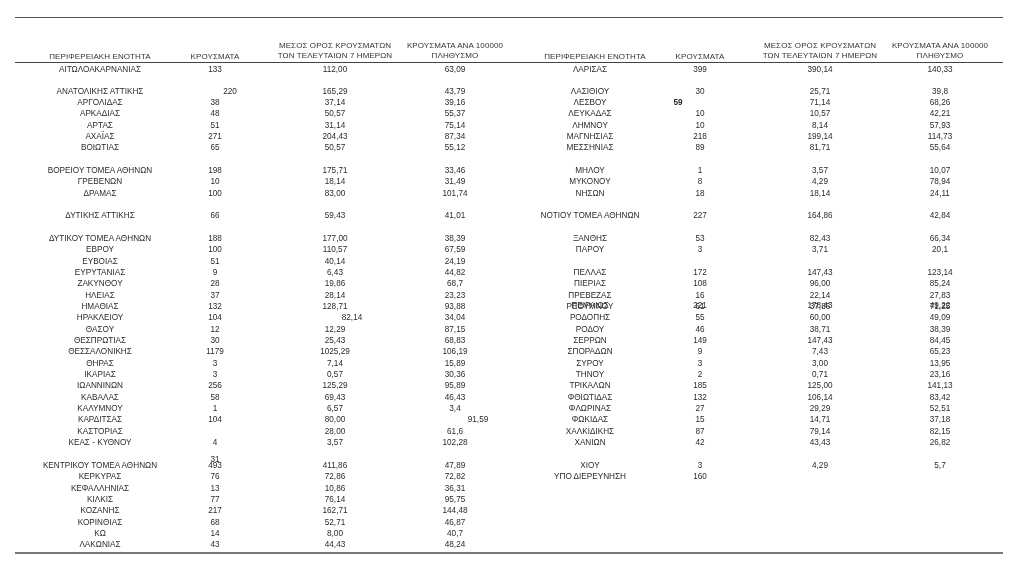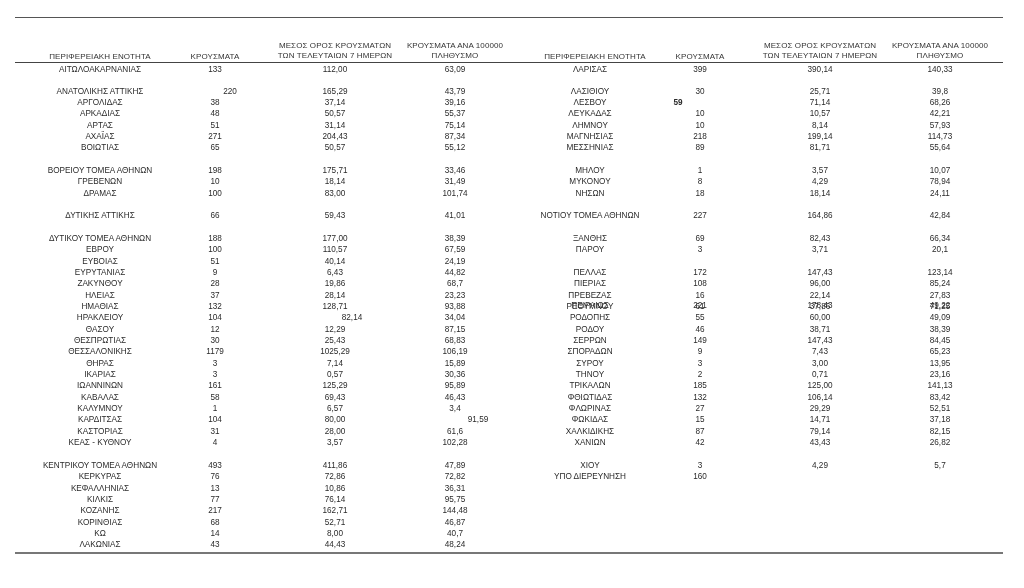--- a/index.html
+++ b/index.html
@@ -171,21 +171,21 @@
           <span class="cell" style="left: 410px; width: 90px;">15,89</span>
         </div>
         <div class="row" style="top: 369px; left: 0px; width: 1024px;">
           <span class="cell" style="left: 25px; width: 150px;">ΙΚΑΡΙΑΣ</span>
           <span class="cell" style="left: 185px; width: 60px;">3</span>
           <span class="cell" style="left: 295px; width: 80px;">0,57</span>
           <span class="cell" style="left: 410px; width: 90px;">30,36</span>
         </div>
         <div class="row" style="top: 380px; left: 0px; width: 1024px;">
           <span class="cell" style="left: 25px; width: 150px;">ΙΩΑΝΝΙΝΩΝ</span>
-          <span class="cell" style="left: 185px; width: 60px;">161</span>
+          <span class="cell" style="left: 185px; width: 60px;">256</span>
           <span class="cell" style="left: 295px; width: 80px;">125,29</span>
           <span class="cell" style="left: 410px; width: 90px;">95,89</span>
         </div>
         <div class="row" style="top: 392px; left: 0px; width: 1024px;">
           <span class="cell" style="left: 25px; width: 150px;">ΚΑΒΑΛΑΣ</span>
           <span class="cell" style="left: 185px; width: 60px;">58</span>
           <span class="cell" style="left: 295px; width: 80px;">69,43</span>
           <span class="cell" style="left: 410px; width: 90px;">46,43</span>
         </div>
         <div class="row" style="top: 403px; left: 0px; width: 1024px;">
@@ -195,21 +195,21 @@
           <span class="cell" style="left: 410px; width: 90px;">3,4</span>
         </div>
         <div class="row" style="top: 414px; left: 0px; width: 1024px;">
           <span class="cell" style="left: 25px; width: 150px;">ΚΑΡΔΙΤΣΑΣ</span>
           <span class="cell" style="left: 185px; width: 60px;">104</span>
           <span class="cell" style="left: 295px; width: 80px;">80,00</span>
           <span class="cell" style="left: 433px; width: 90px;">91,59</span>
         </div>
         <div class="row" style="top: 426px; left: 0px; width: 1024px;">
           <span class="cell" style="left: 25px; width: 150px;">ΚΑΣΤΟΡΙΑΣ</span>
-          <span class="cell" style="left: 185px; width: 60px;">31</span>
+          <span class="cell" style="left: 185px; width: 60px; margin-top: 28px;">31</span>
           <span class="cell" style="left: 295px; width: 80px;">28,00</span>
           <span class="cell" style="left: 410px; width: 90px;">61,6</span>
         </div>
         <div class="row" style="top: 437px; left: 0px; width: 1024px;">
           <span class="cell" style="left: 25px; width: 150px;">ΚΕΑΣ - ΚΥΘΝΟΥ</span>
           <span class="cell" style="left: 185px; width: 60px;">4</span>
           <span class="cell" style="left: 295px; width: 80px;">3,57</span>
           <span class="cell" style="left: 410px; width: 90px;">102,28</span>
         </div>
         <div class="row" style="top: 460px; left: 0px; width: 1024px;">
@@ -337,21 +337,21 @@
           <span class="cell" style="left: 895px; width: 90px;">24,11</span>
         </div>
         <div class="row" style="top: 210px; left: 0px; width: 1024px;">
           <span class="cell" style="left: 515px; width: 150px;">ΝΟΤΙΟΥ ΤΟΜΕΑ ΑΘΗΝΩΝ</span>
           <span class="cell" style="left: 670px; width: 60px;">227</span>
           <span class="cell" style="left: 780px; width: 80px;">164,86</span>
           <span class="cell" style="left: 895px; width: 90px;">42,84</span>
         </div>
         <div class="row" style="top: 233px; left: 0px; width: 1024px;">
           <span class="cell" style="left: 515px; width: 150px;">ΞΑΝΘΗΣ</span>
-          <span class="cell" style="left: 670px; width: 60px;">69</span>
+          <span class="cell" style="left: 670px; width: 60px;">53</span>
           <span class="cell" style="left: 780px; width: 80px;">82,43</span>
           <span class="cell" style="left: 895px; width: 90px;">66,34</span>
         </div>
         <div class="row" style="top: 244px; left: 0px; width: 1024px;">
           <span class="cell" style="left: 515px; width: 150px;">ΠΑΡΟΥ</span>
           <span class="cell" style="left: 670px; width: 60px;">3</span>
           <span class="cell" style="left: 780px; width: 80px;">3,71</span>
           <span class="cell" style="left: 895px; width: 90px;">20,1</span>
         </div>
         <div class="row" style="top: 256px; left: 0px; width: 1024px; margin-top: 44px;">

